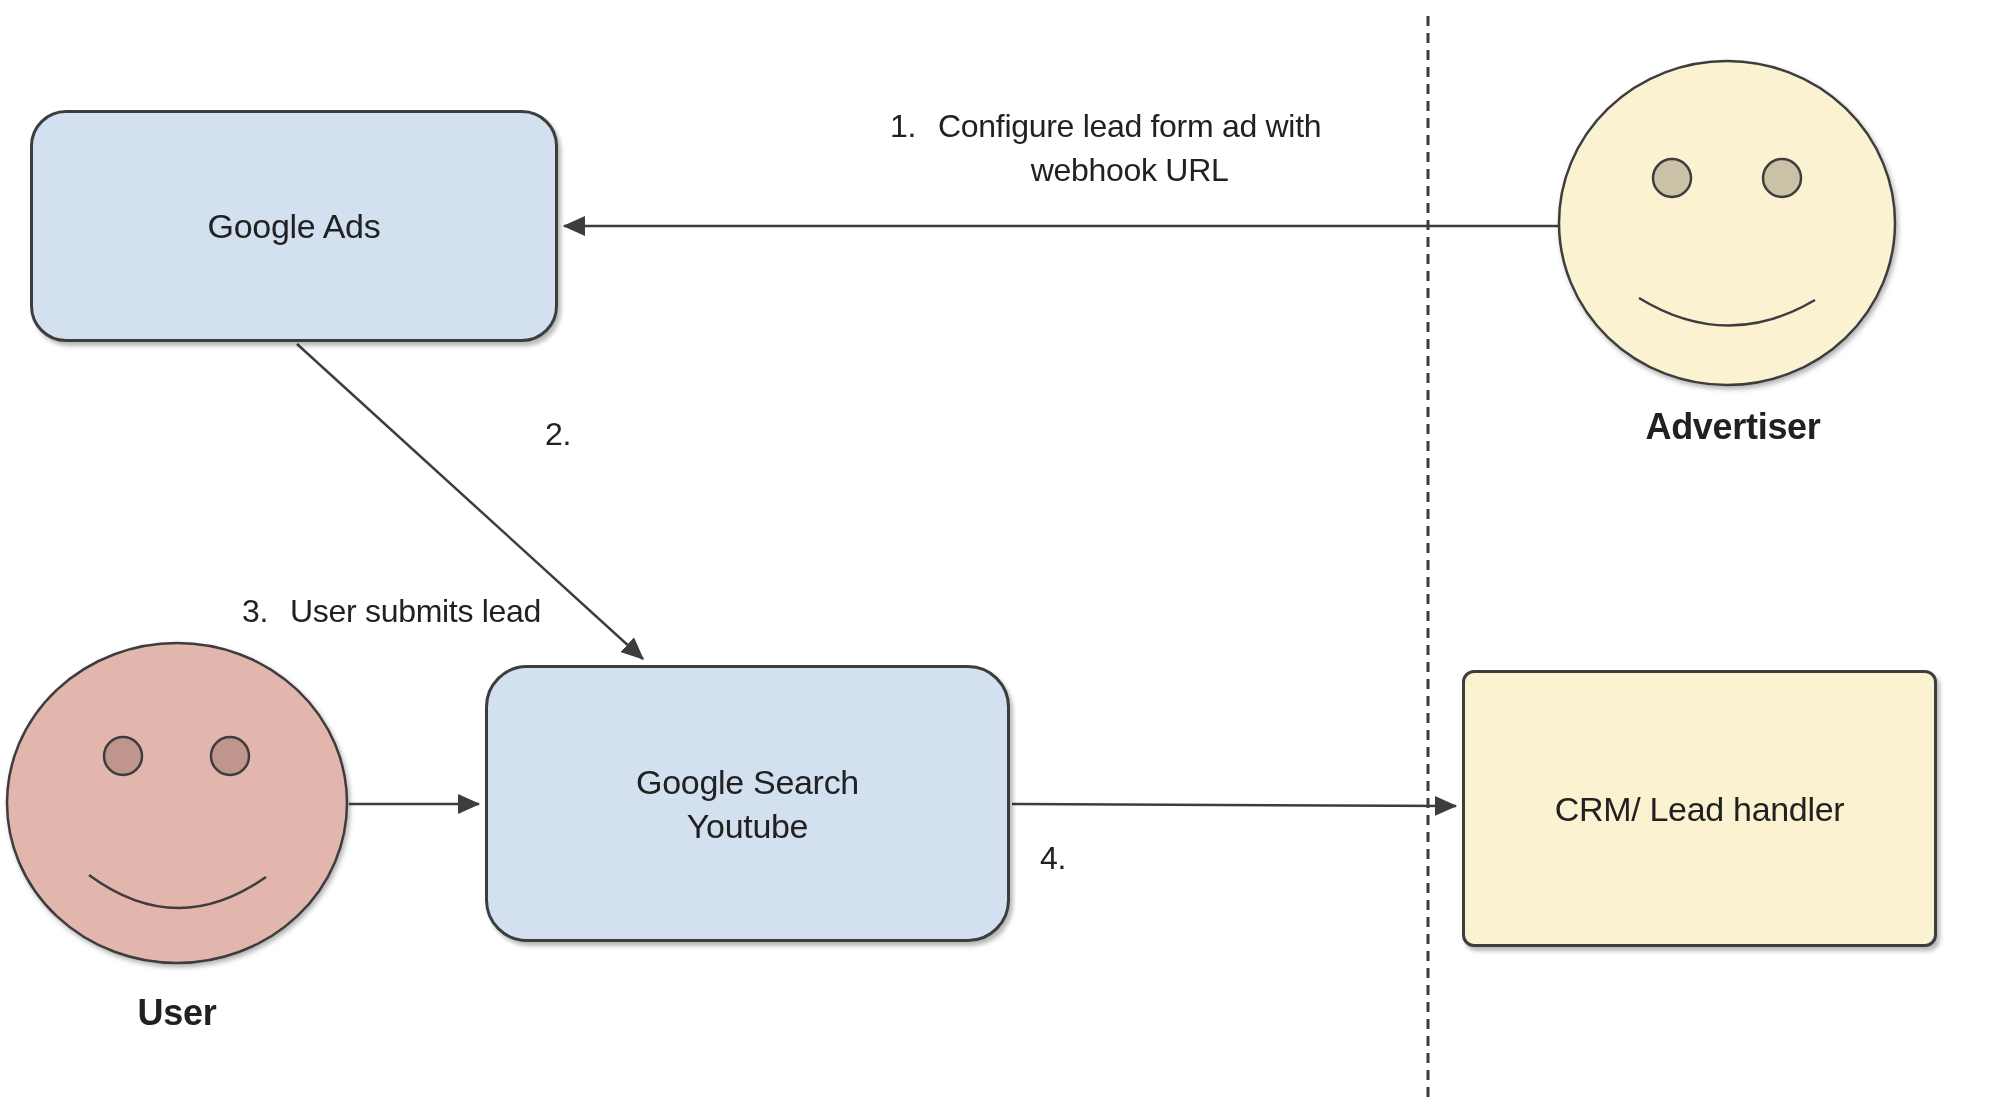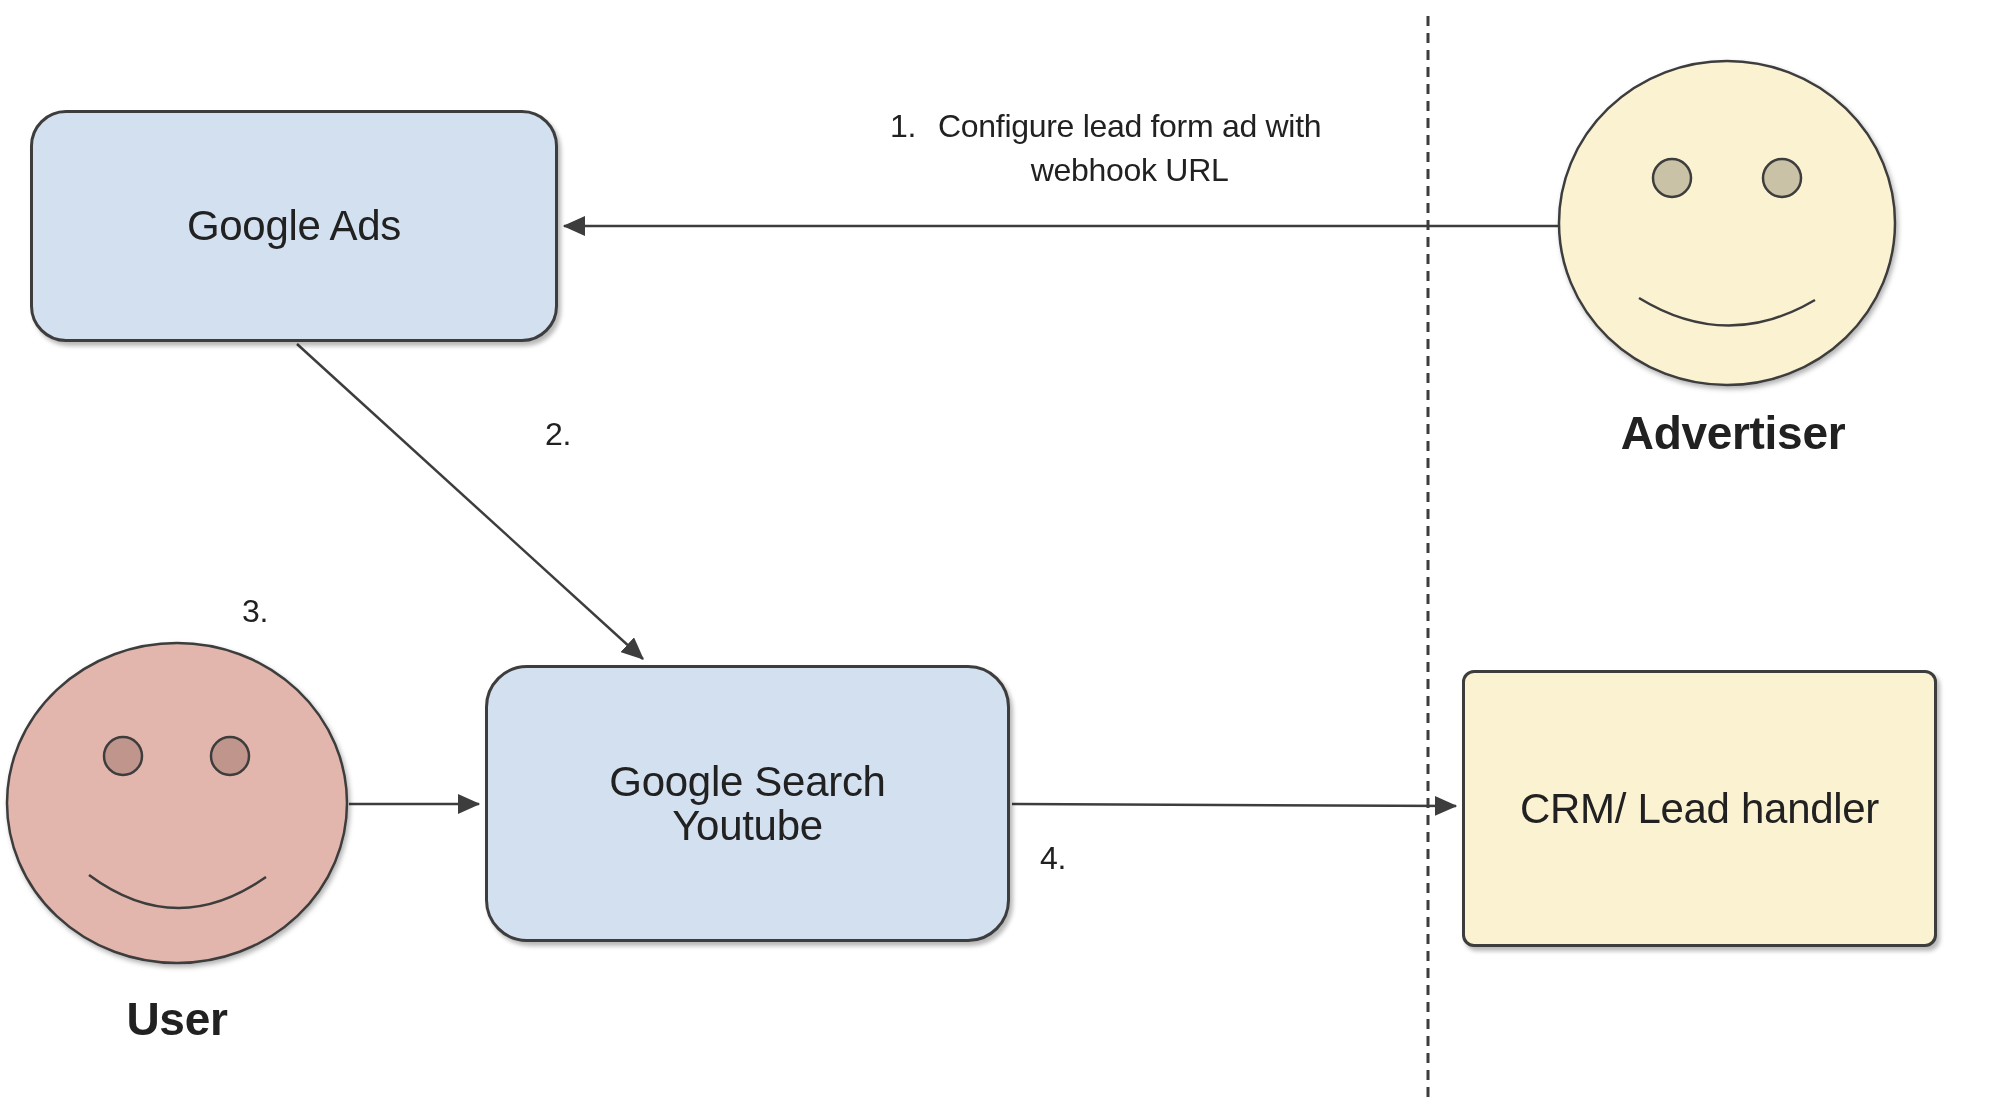--- a/index.html
+++ b/index.html
@@ -23,33 +23,33 @@
   }
   #shapes{position:absolute;left:0;top:0;width:2004px;height:1116px;}
 
   .node{
     position:absolute;
     border:3px solid var(--line);
     display:flex;align-items:center;justify-content:center;
     box-sizing:border-box;
     box-shadow:3px 4px 4px rgba(0,0,0,0.28);
     text-align:center;
-    font-size:42px;
+    font-size:34px;
     letter-spacing:-0.3px;
     line-height:44px;
   }
   .node.blue{background:var(--node-blue);}
   .node.cream{background:var(--node-cream);}
   #node-google-ads{left:30px;top:110px;width:528px;height:232px;border-radius:36px;}
   #node-platforms{left:485px;top:665px;width:525px;height:277px;border-radius:42px;}
   #node-crm{left:1462px;top:670px;width:475px;height:277px;border-radius:12px;}
 
   .actor-label{
     position:absolute;width:400px;text-align:center;
-    font-size:46px;font-weight:bold;letter-spacing:-0.3px;
+    font-size:36px;font-weight:bold;letter-spacing:-0.3px;
   }
   #advertiser-label{left:1533px;top:406px;}
   #user-label{left:-23px;top:992px;}
 
   .step{
     position:absolute;display:flex;gap:14px;
     font-size:32px;line-height:44px;letter-spacing:-0.3px;
   }
   .step .num{width:34px;flex:none;}
   .step .txt{white-space:pre-line;text-align:center;}
@@ -126,18 +126,19 @@
   <div id="step-1" class="step">
     <span class="num">1.</span>
     <span class="txt">Configure lead form ad with
 webhook URL</span>
   </div>
   <div id="step-2" class="step">
     <span class="num">2.</span>
   </div>
   <div id="step-3" class="step">
     <span class="num">3.</span>
+    <span class="txt">User submits lead</span>
   </div>
   <div id="step-4" class="step">
     <span class="num">4.</span>
   </div>
 
 </div>
 
 </body></html>

